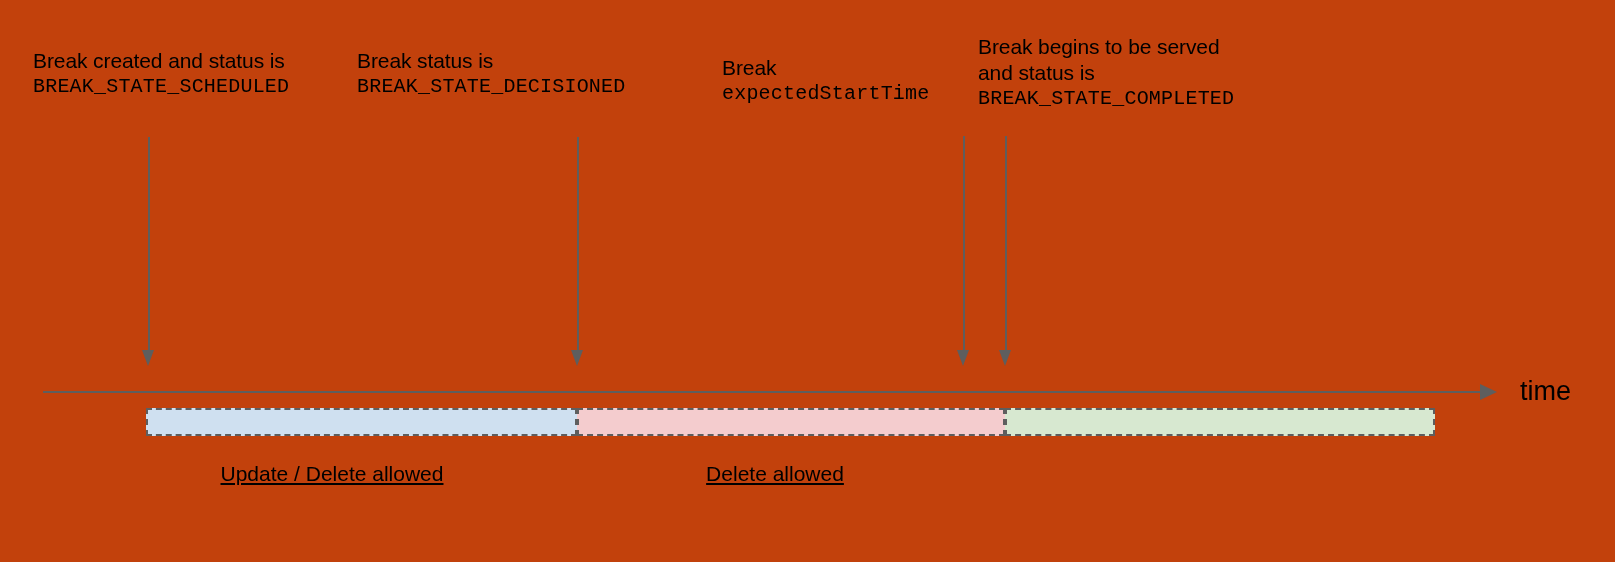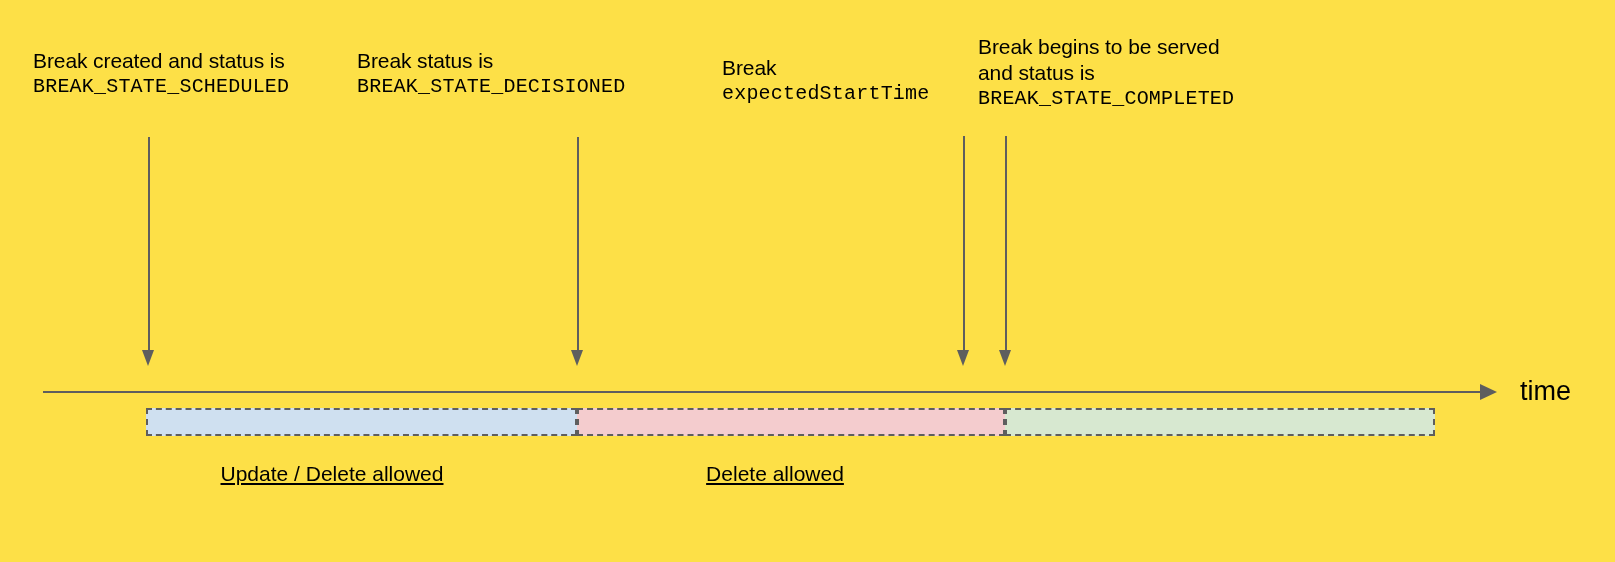--- a/index.html
+++ b/index.html
@@ -100,21 +100,21 @@
     text-align: center;
     white-space: nowrap;
     transform: translateX(-50%);
     font-family: "Liberation Sans", sans-serif;
     text-decoration: underline;
   }
 </style>
 </head>
 <body>
 
-<div id="canvas" style="background: #fde047;">
+<div id="canvas" style="background: #c2410c;">
 
   <div class="annot" id="annot-0" style="left: 33px; top: 48px;">
     <span class="ln sans">Break created and status is</span>
     <span class="ln mono">BREAK_STATE_SCHEDULED</span>
   </div>
 
   <div class="annot" id="annot-1" style="left: 357px; top: 48px;">
     <span class="ln sans">Break status is</span>
     <span class="ln mono">BREAK_STATE_DECISIONED</span>
   </div>

